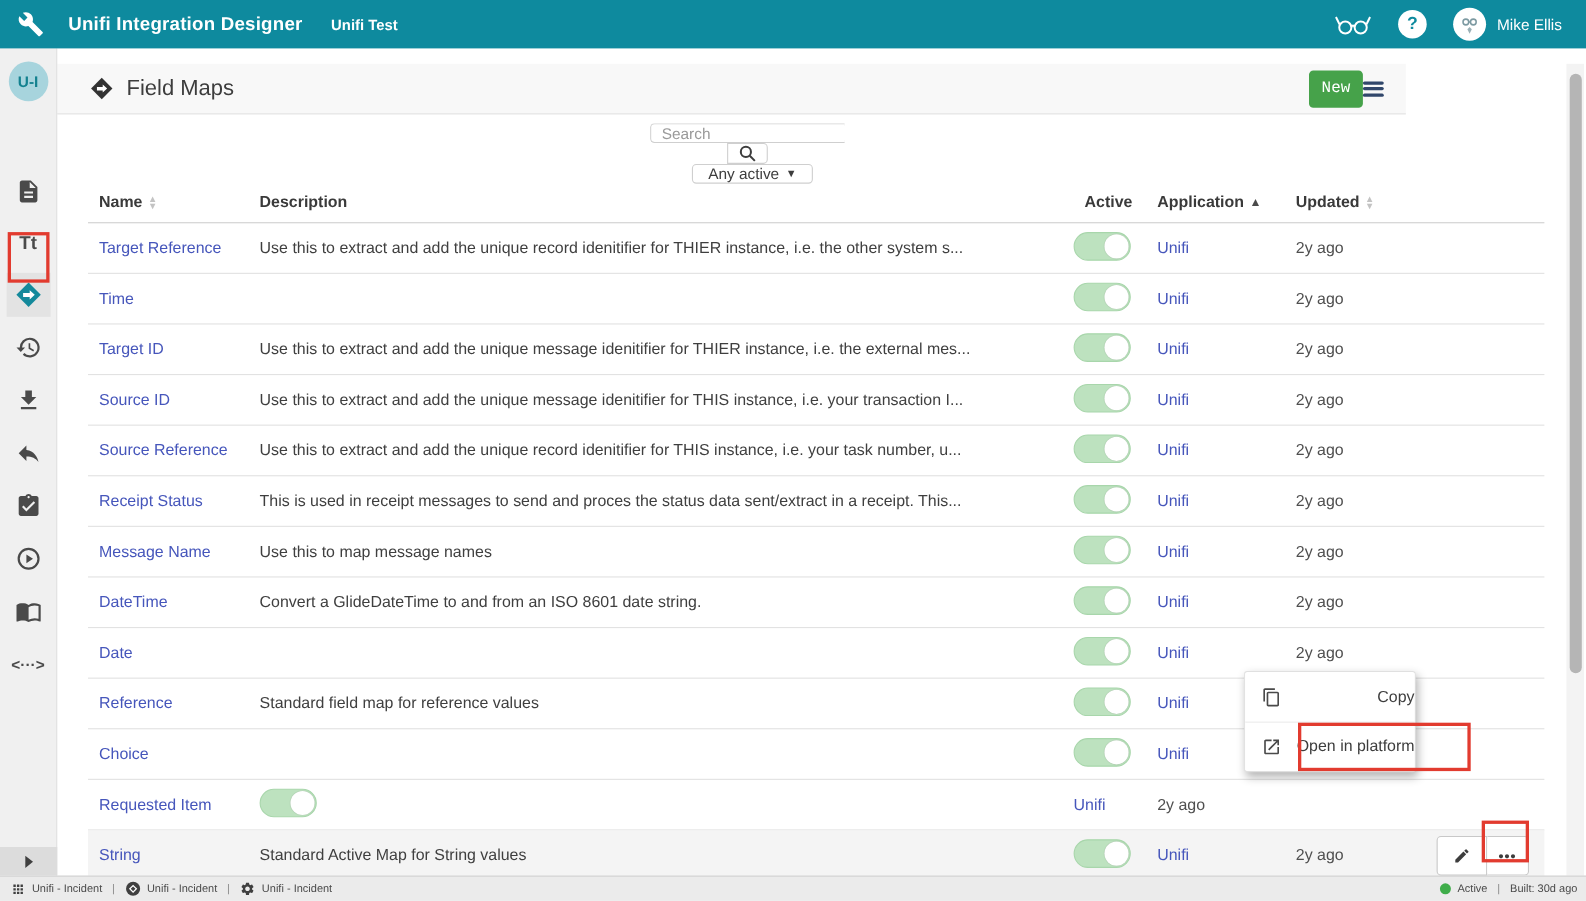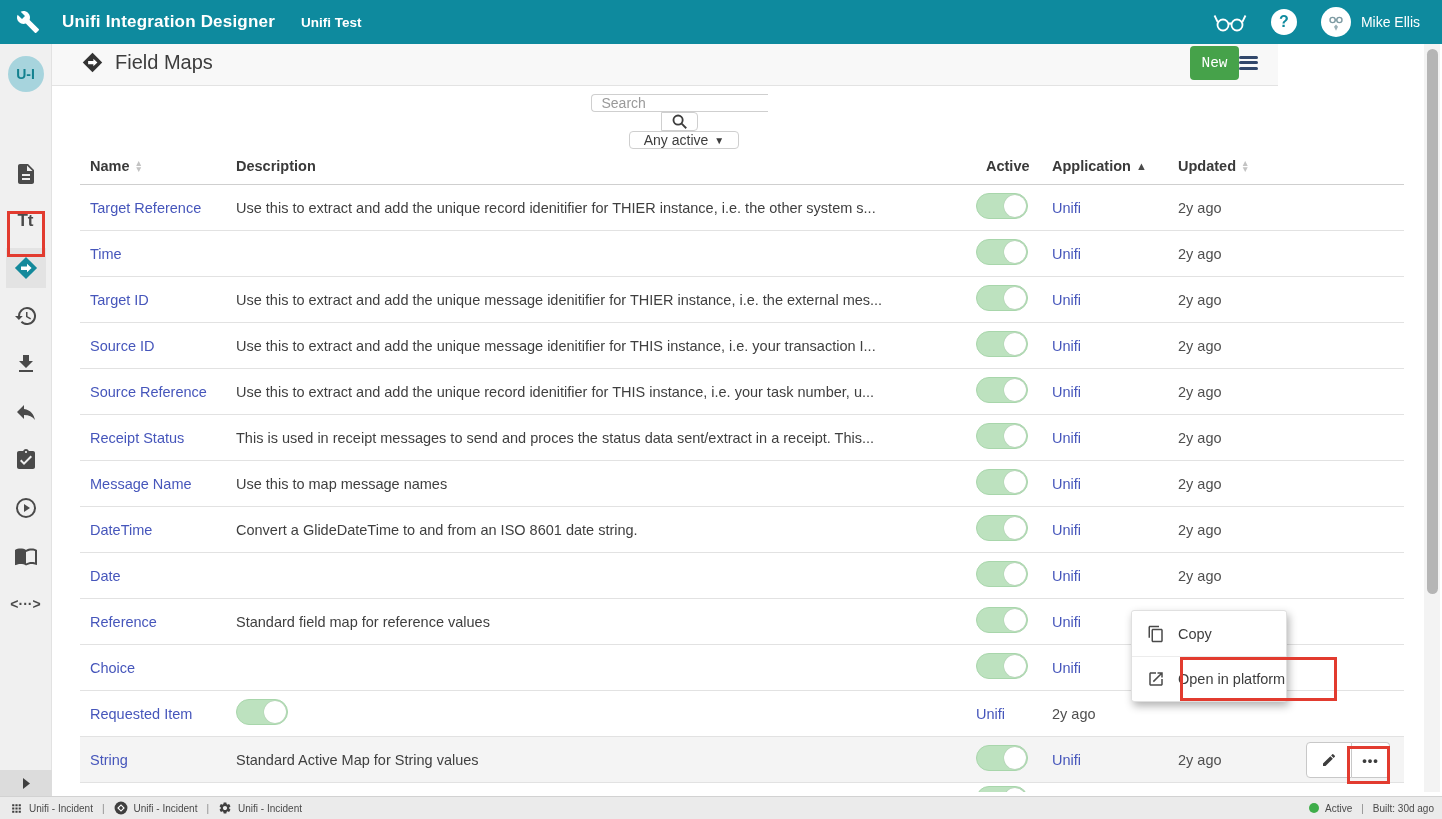--- a/index.html
+++ b/index.html
@@ -52,21 +52,21 @@
   .si-tt    { font-size:17px; font-weight:700; color:#4a4a4a; margin-top:7px; }
   .si-fieldmaps { background:#e3e3e3; color:#1489 9b; margin-top:7px; }
   .si-fieldmaps { color:#14899b; }
   .si-code  { font-size:14px; font-weight:700; letter-spacing:0; }
   .side-expand {
     position:absolute; bottom:0; left:0; width:52px; height:26px; background:#dcdcdc;
     display:flex; align-items:center; justify-content:center; cursor:pointer; color:#3f3f3f;
   }
 
   
-  .main { position:absolute; left:52px; top:40px; width:1226px; height:752px; background:#fff; }
+  .main { position:absolute; left:52px; top:58px; width:1226px; height:752px; background:#fff; }
 
   .page-header {
     height:46px; background:#f8f8f8; border-bottom:1px solid #e3e3e3;
     display:flex; align-items:center; padding:0 20px 0 30px;
   }
   .page-header .fm-icon { width:21px; height:21px; margin-right:12px; }
   .page-title { font-size:20px; color:#3d3d3d; }
   .page-header .spacer { flex:1; }
   .btn-new {
     background:#46a24a; color:#fff; border:none; border-radius:4px;
@@ -132,21 +132,21 @@
   .act-more { width:38px; border-left:none; border-radius:0 4px 4px 0; font-weight:700; letter-spacing:1px; font-size:13px; }
 
   
   .ctx-menu {
     position:absolute; left:1131px; top:610px; width:156px; background:#fff;
     border:1px solid #e0e0e0; border-radius:3px; box-shadow:2px 4px 9px rgba(0,0,0,.3);
     z-index:40; padding:1px 0;
   }
   .ctx-item {
     height:44px; display:flex; align-items:center; gap:13px; padding-left:15px;
-    font-size:14.5px; color:#3d3d3d; cursor:pointer; background:#fff;
+    font-size:14.5px; color:#3d3d3d; cursor:pointer; background:#fff;justify-content:space-between;
   }
   .ctx-item + .ctx-item { border-top:1px solid #ececec; }
   .ctx-item svg { width:18px; height:18px; color:#4a4a4a; }
 
   
   .annot { position:absolute; border:3px solid #e23b2f; z-index:60; pointer-events:none; }
 
   
   .scroll-track { position:absolute; left:1372px; top:0; width:16px; height:752px; background:#f3f3f3; }
   .scroll-thumb { position:absolute; left:2.5px; top:9px; width:11px; height:545px; background:#b5b5b5; border-radius:6px; cursor:pointer; }

